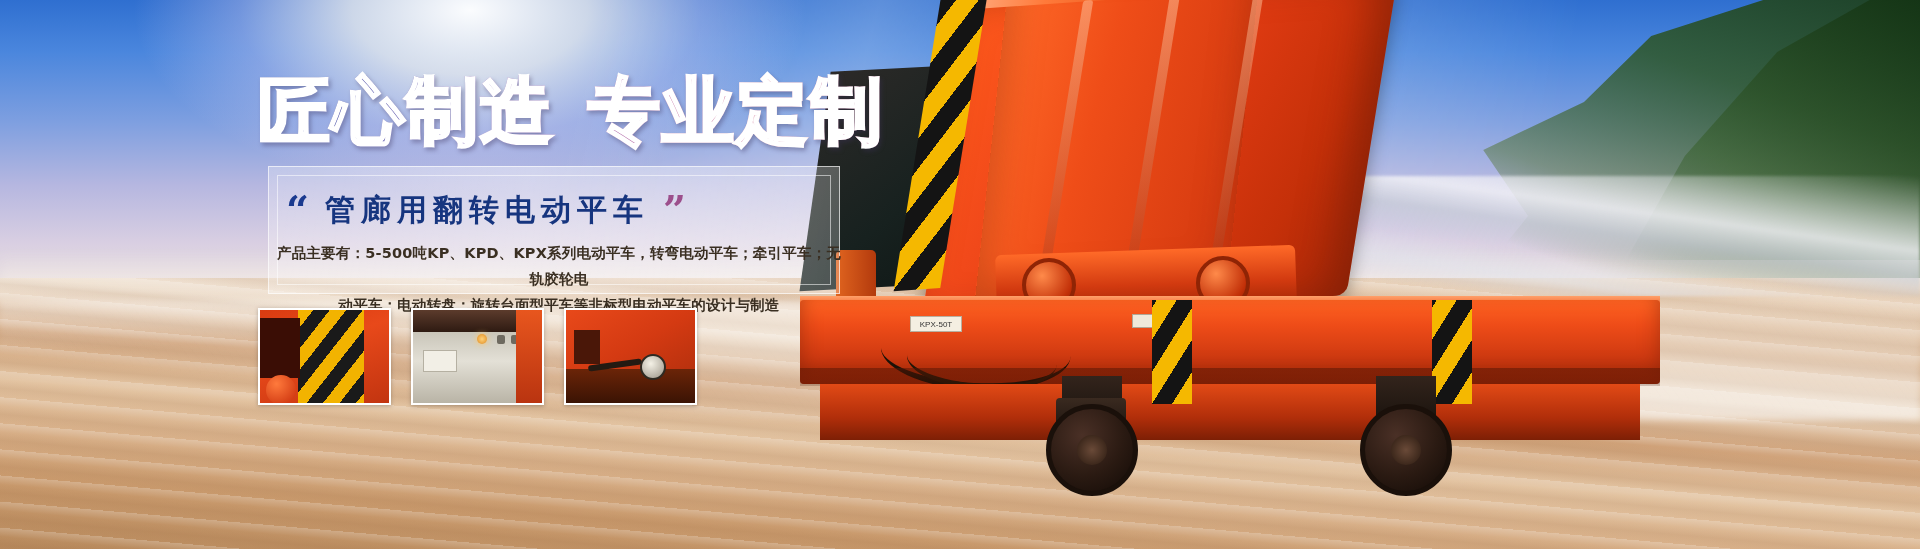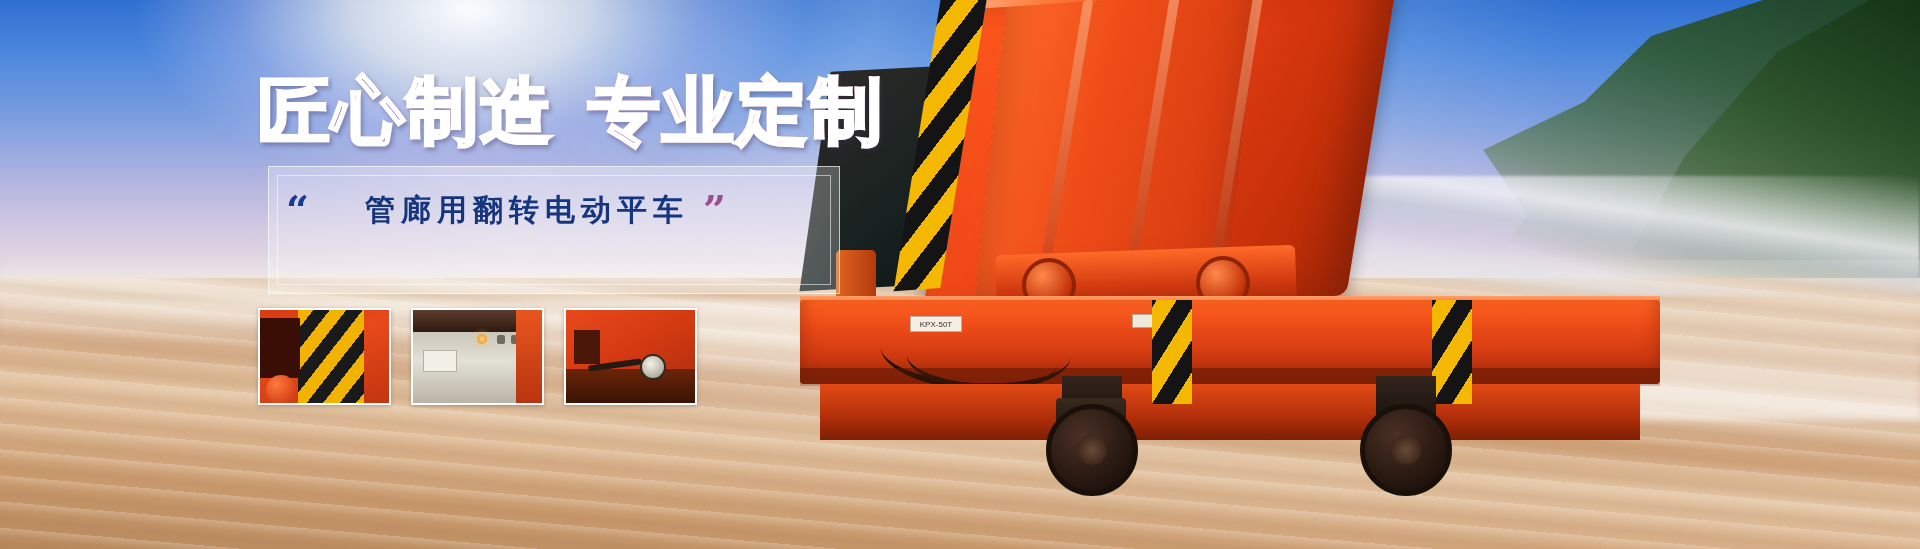--- a/index.html
+++ b/index.html
@@ -102,21 +102,20 @@
   .q {
     font-size:40px; line-height:1; font-weight:700;
     font-family:"DejaVu Serif","Liberation Serif",serif;
   }
   .q-open { color:#1a3a8f; margin-right:16px; }
   .q-close { color:#9c4f8c; margin-left:14px; }
   .subtitle {
     font-size:30px; font-weight:700; color:#16357f; letter-spacing:6px;
     font-family:"DejaVu Sans","Liberation Sans",sans-serif;
     white-space:nowrap;
-    margin-left:40px;
   }
 
   .desc {
     position:absolute; left:276px; top:240px; width:566px;
     font-size:14.5px; line-height:26px; color:#3a2f22; font-weight:600;
     font-family:"DejaVu Sans","Liberation Sans",sans-serif;
     text-align:center; letter-spacing:0.2px;
   }
   .desc .l2 { display:block; }
 
@@ -344,20 +343,24 @@
     <div class="panel">
       <div class="panel-inner"></div>
     </div>
 
     <div class="sub-row">
       <span class="q q-open">“</span>
       <span class="subtitle">管廊用翻转电动平车</span>
       <span class="q q-close">”</span>
     </div>
 
+    <div class="desc">
+      <span>产品主要有：5-500吨KP、KPD、KPX系列电动平车，转弯电动平车；牵引平车；无轨胶轮电</span>
+      <span class="l2">动平车；电动转盘；旋转台面型平车等非标型电动平车的设计与制造</span>
+    </div>
 
     <div class="thumbs">
       <div class="thumb t1">
         <div class="dark"></div>
       </div>
       <div class="thumb t2">
         <div class="lamp"></div>
         <div class="sw a"></div>
         <div class="sw b"></div>
         <div class="label"></div>

